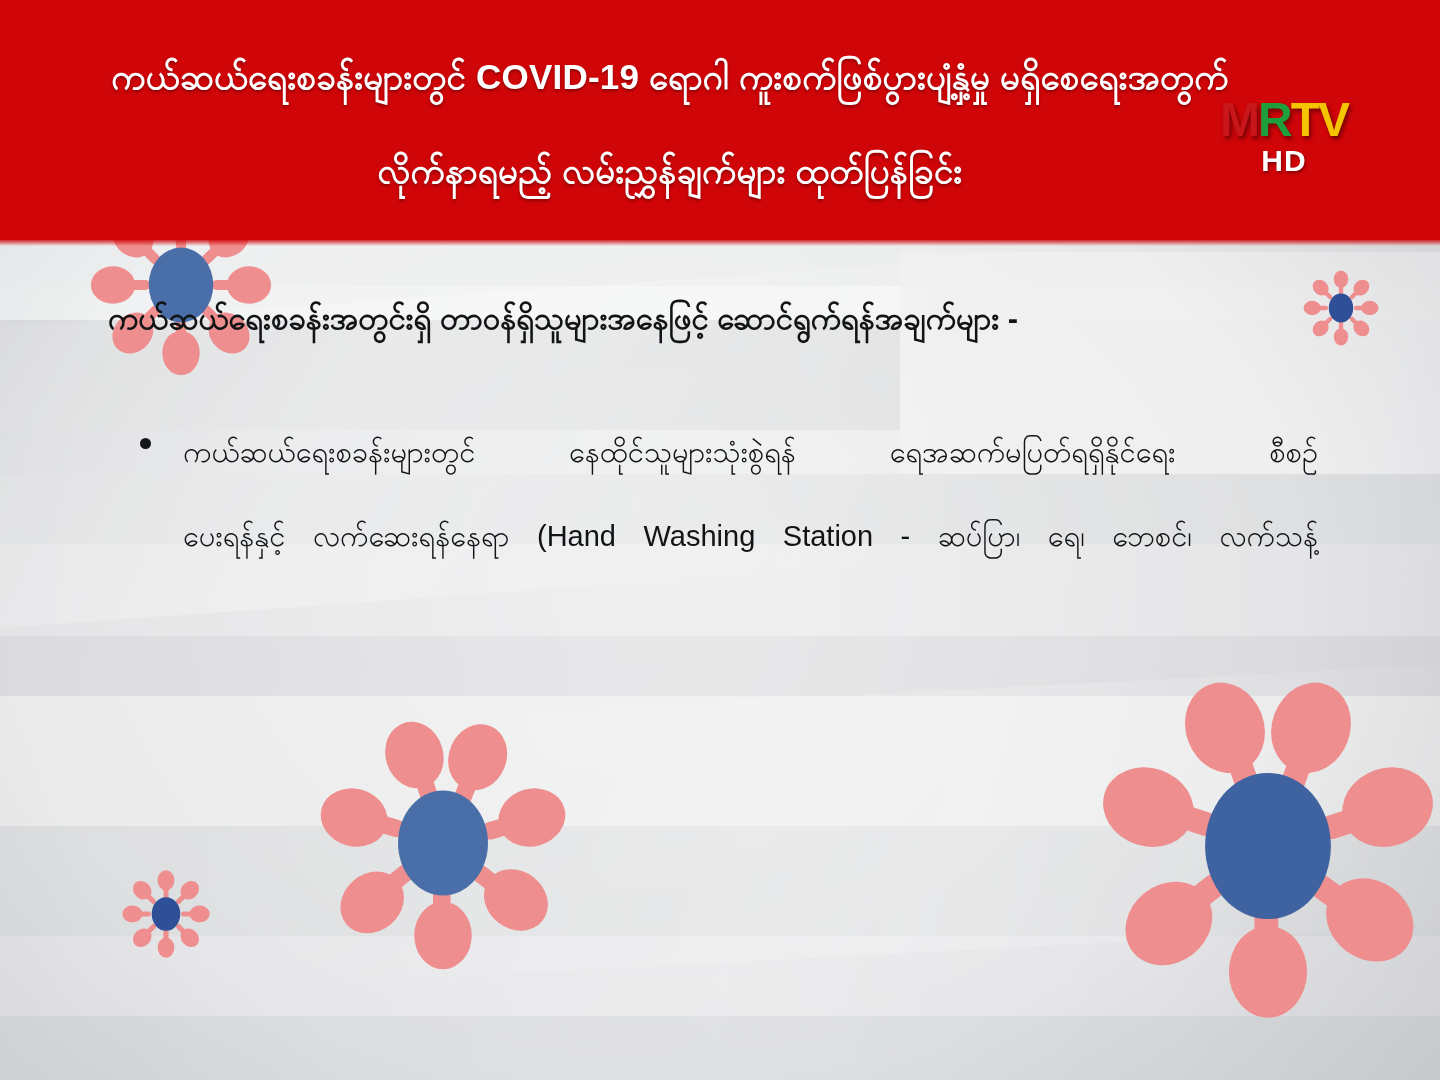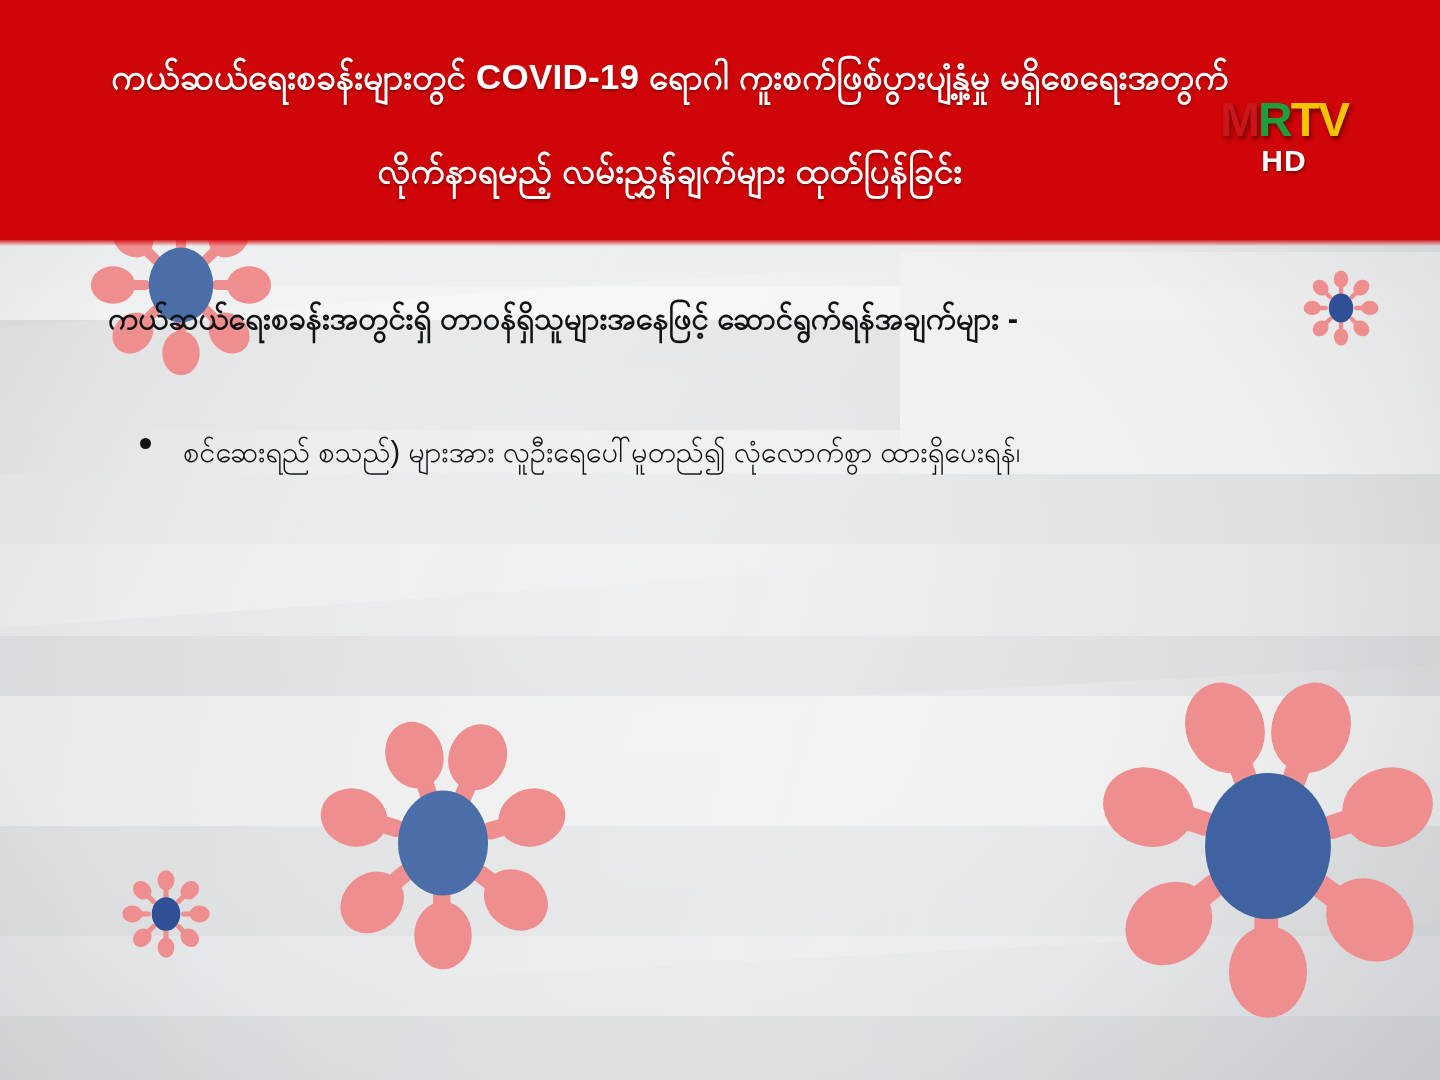--- a/index.html
+++ b/index.html
@@ -378,19 +378,20 @@
     </svg>
   </div>
 
   <div class="content">
 
     <div class="section-heading">ကယ်ဆယ်ရေးစခန်းအတွင်းရှိ တာဝန်ရှိသူများအနေဖြင့် ဆောင်ရွက်ရန်အချက်များ -</div>
 
     <div class="bullet-row">
       <div class="bullet-dot"></div>
       <div class="bullet-body">
-        <span class="bullet-line">စင်ဆေးရည် စသည်) များအား လူဦးရေပေါ်မူတည်၍ လုံလောက်စွာ ထားရှိပေးရန်၊</span>
+        <span class="bullet-line justify">ကယ်ဆယ်ရေးစခန်းများတွင်    နေထိုင်သူများသုံးစွဲရန်    ရေအဆက်မပြတ်ရရှိနိုင်ရေး    စီစဉ်</span>
+        <span class="bullet-line justify">ပေးရန်နှင့် လက်ဆေးရန်နေရာ (Hand Washing Station - ဆပ်ပြာ၊ ရေ၊ ဘေစင်၊ လက်သန့်</span>
       </div>
     </div>
 
   </div>
 
 </div>
 
 </body></html>

